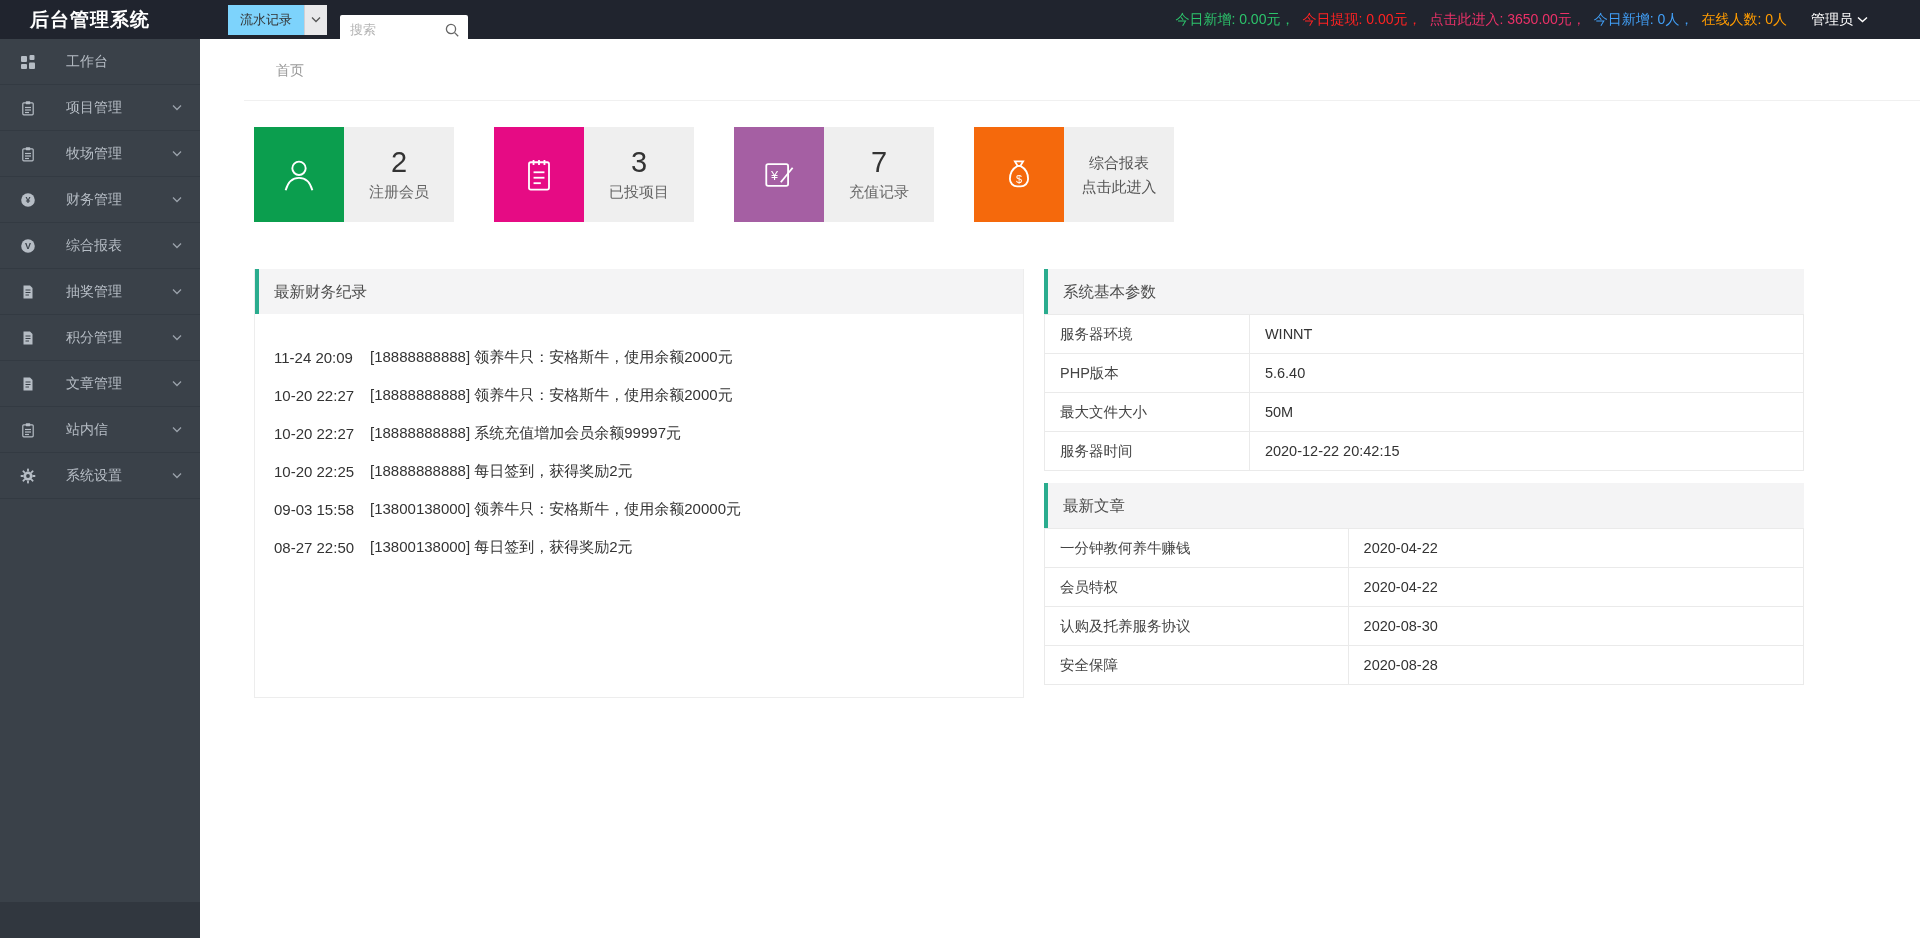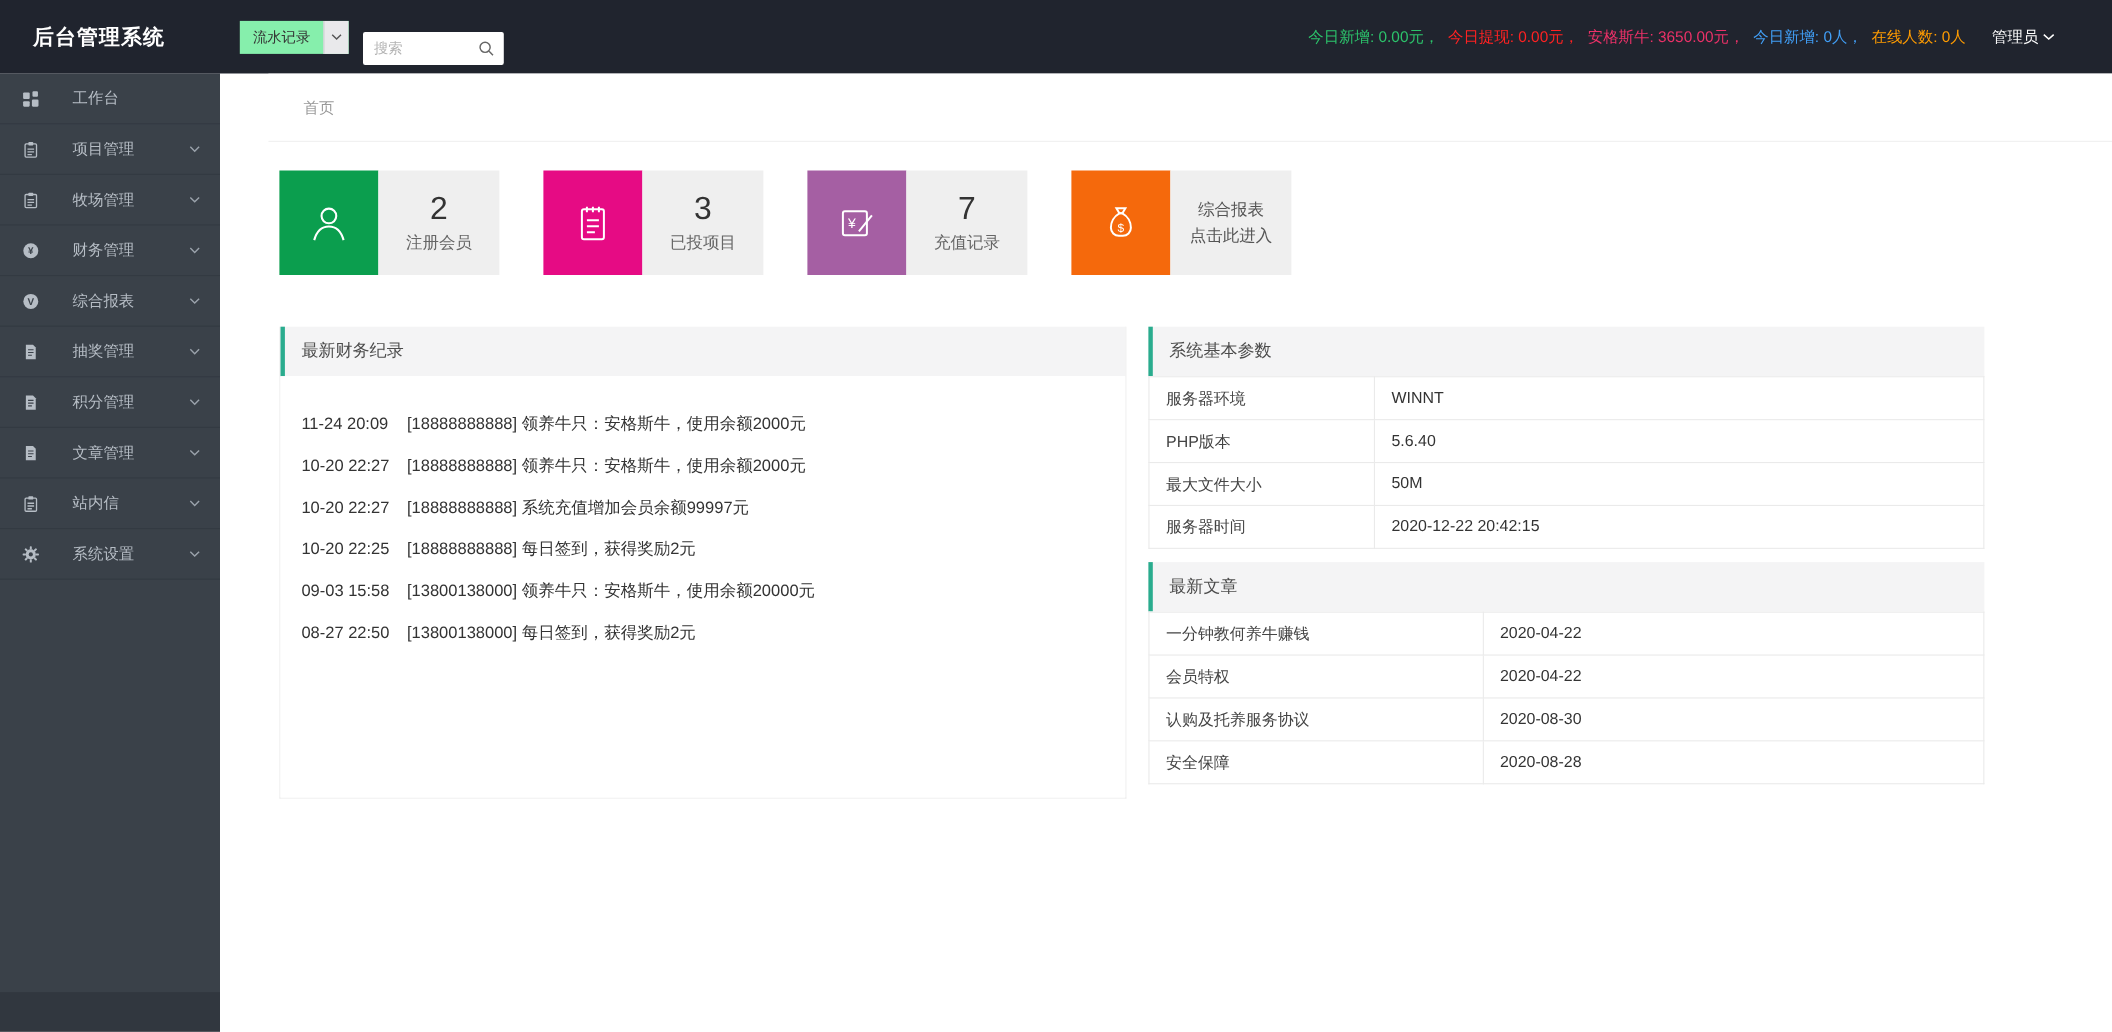--- a/index.html
+++ b/index.html
@@ -1,22 +1,22 @@
 <!DOCTYPE html>
 <html><head>
 <meta charset="utf-8">
 <style>
   * { margin:0; padding:0; box-sizing:border-box; }
   html,body { width:1920px; height:938px; background:#fff; font-family:"Liberation Sans","DejaVu Sans",sans-serif; }
   .app { width:1920px; height:938px; overflow:hidden; display:flex; flex-direction:column; }
 
   
-  .topbar { height:67px; background:#20242e; display:flex; align-items:center; flex:none;justify-content:center; }
+  .topbar { height:39px; background:#20242e; display:flex; align-items:center; flex:none;justify-content:center; }
   .brand { width:200px; flex:none; padding-left:30px; color:#fff; font-size:19px; font-weight:bold; letter-spacing:1px; }
-  .select { display:flex; margin-left:18px; height:30px; background:#86efac; border-radius:0; overflow:hidden; cursor:pointer; }
+  .select { display:flex; margin-left:28px; height:30px; background:#7dd3fc; border-radius:0; overflow:hidden; cursor:pointer; }
   .select-text { line-height:30px; padding:0 12px; font-size:13px; color:#333; min-width:64px; }
   .select-caret { width:23px; background:#e9e9eb; border-left:1px solid #cfcfd4; display:flex; align-items:center; justify-content:center; color:#555; }
   .searchwrap { position:relative; margin-left:13px;margin-top:20px; }
   .searchwrap input { width:128px; height:30px; border:none; outline:none; border-radius:2px; padding:0 32px 0 10px; font-size:13px; color:#333; }
   .searchwrap input::placeholder { color:#b3b3b3; }
   .search-icon { position:absolute; right:8px; top:7px; cursor:pointer; }
   .top-stats { margin-left:auto; display:flex; align-items:center; gap:8px; font-size:14px; white-space:nowrap; }
   .admin { color:#fff; font-size:14px; margin-left:24px; margin-right:52px; display:flex; align-items:center; gap:4px; cursor:pointer; white-space:nowrap; }
 
   
@@ -83,21 +83,21 @@
         <svg width="16" height="16" viewBox="0 0 16 16" fill="none" stroke="#666" stroke-width="1.3">
             <circle cx="7" cy="7" r="4.6"></circle>
             <line x1="10.6" y1="10.6" x2="14.2" y2="14.2"></line>
           </svg>
       </span>
     </div>
 
     <div class="top-stats">
       <span style="color: rgb(44, 195, 107);">今日新增: 0.00元，</span>
       <span style="color: rgb(255, 34, 34);">今日提现: 0.00元，</span>
-      <span style="color: rgb(236, 49, 104);">安格斯牛: 3650.00元，</span>
+      <span style="color: rgb(236, 49, 104);">点击此进入: 3650.00元，</span>
       <span style="color: rgb(65, 159, 247);">今日新增: 0人，</span>
       <span style="color: rgb(255, 156, 0);">在线人数: 0人</span>
     </div>
 
     <div class="admin">
       <span>管理员</span>
       <span>
         <svg width="11" height="7" viewBox="0 0 11 7">
             <polyline points="1,1.5 5.5,5.5 10,1.5" fill="none" stroke="#fff" stroke-width="1.4"></polyline>
           </svg>

